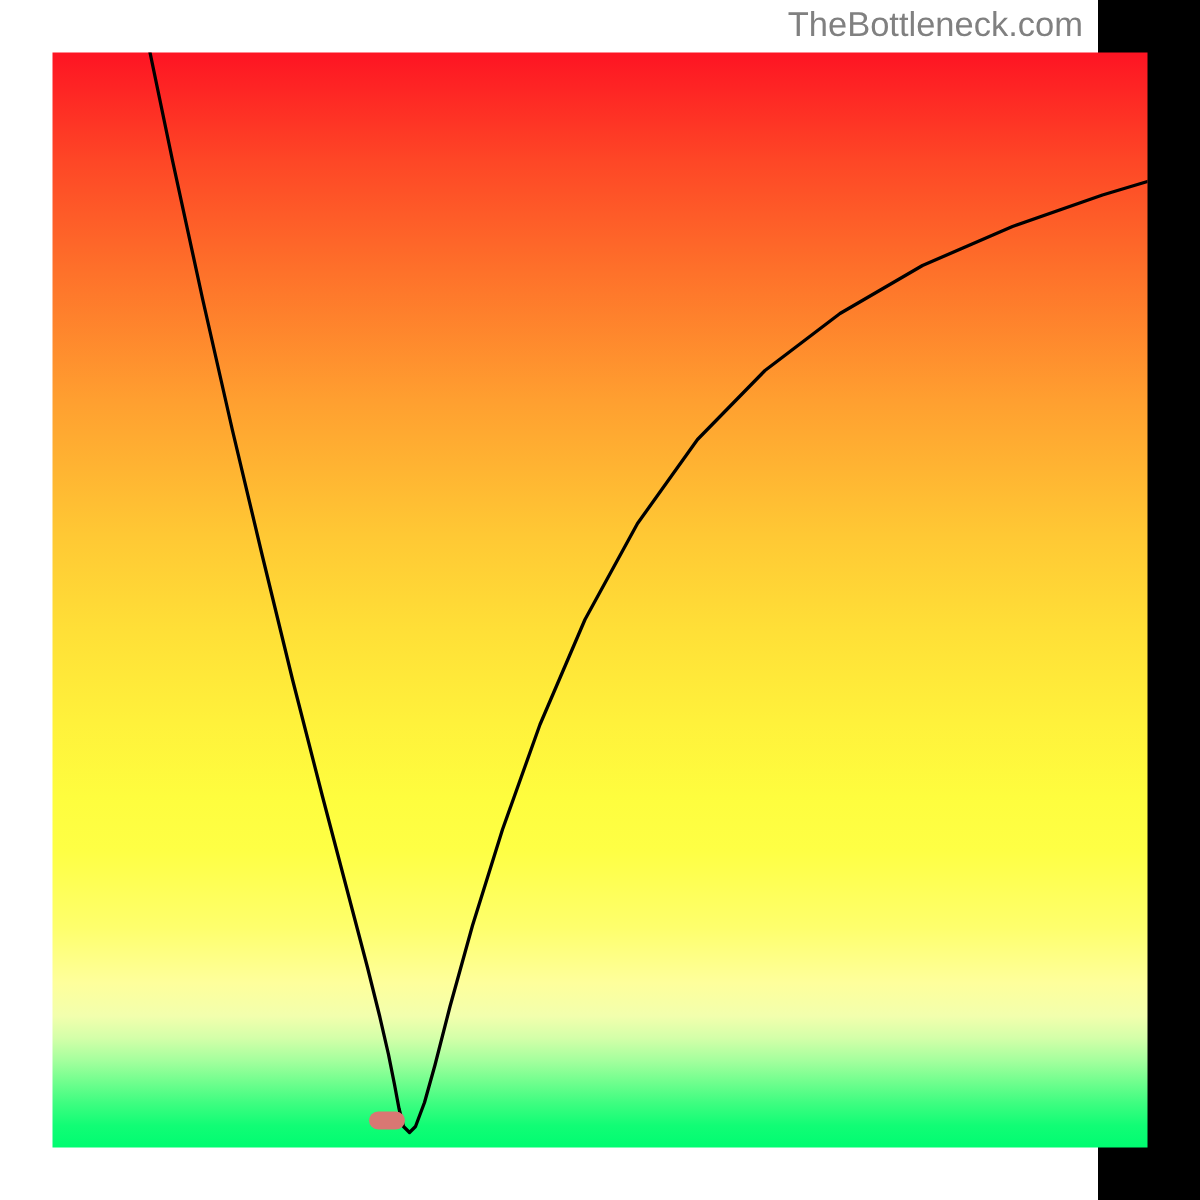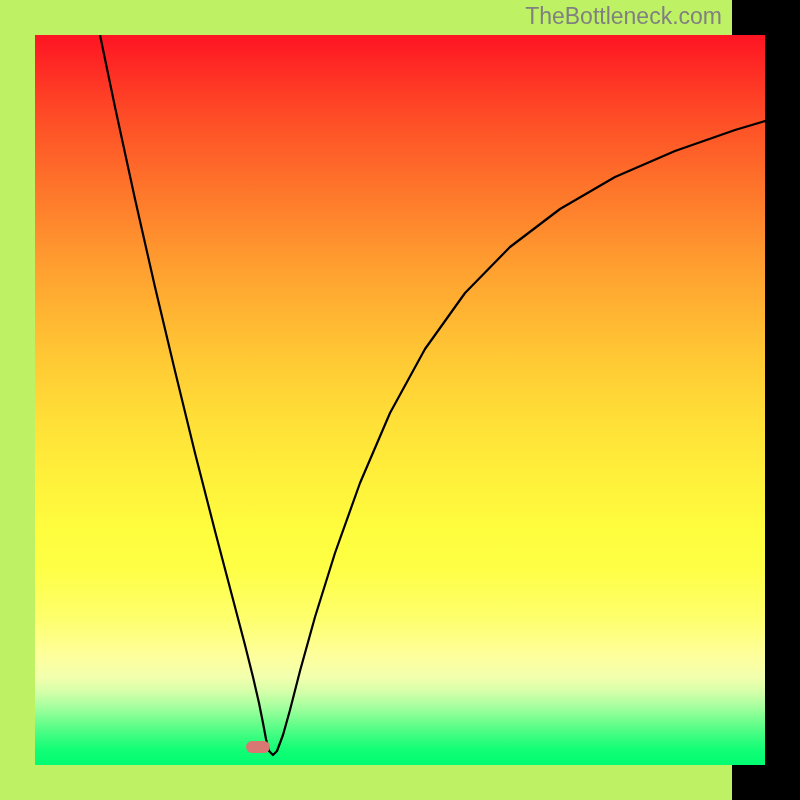--- a/index.html
+++ b/index.html
@@ -10,21 +10,21 @@
     overflow: hidden;
     background: #000;
     font-family: Arial, Helvetica, sans-serif;
   }
   .frame {
     position: absolute;
     left: 0;
     top: 0;
     width: 732px;
     height: 800px;
-    background: #bef264;
+    background: #ffffff;
   }
   .plot-area {
     position: absolute;
     left: 35px;
     top: 35px;
     width: 730px;
     height: 730px;
     background: linear-gradient(
       to bottom,
       #fe1423 0%,

